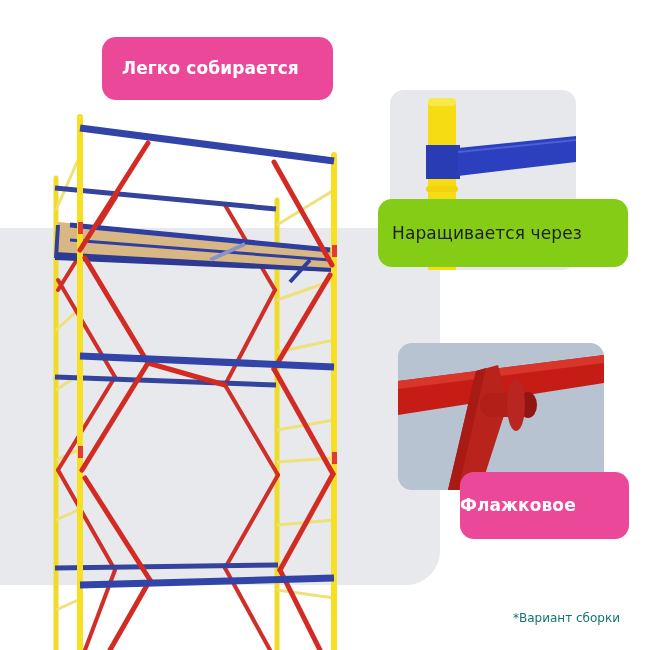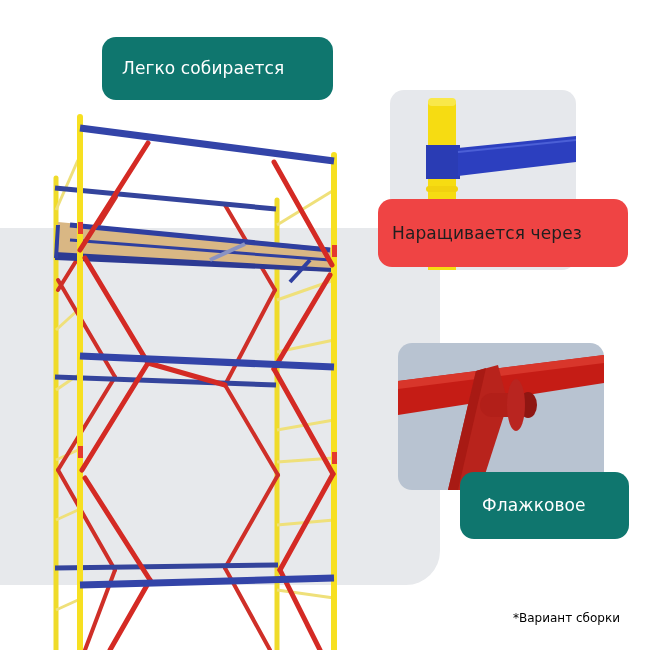--- a/index.html
+++ b/index.html
@@ -11,33 +11,33 @@
     .bg-panel {
       position: absolute; left: 0; top: 228px; width: 440px; height: 357px;
       background: #e7e9ec; border-radius: 0 0 34px 0;
     }
     .scaffold { position: absolute; left: 0; top: 0; width: 650px; height: 650px; }
     .label {
       position: absolute; box-sizing: border-box; border-radius: 14px;
       display: flex; align-items: center;
       font-size: 17px; line-height: 23px; letter-spacing: 0.1px;
     }
-    .label-red { background: #0f766e; color: #ffffff; }
-    .label-yellow { background: #ef4444; color: #1f1f1f; }
+    .label-red { background: #ec4899; color: #ffffff; font-weight: bold; }
+    .label-yellow { background: #84cc16; color: #1f1f1f; }
     .label span { display: block; }
     #label-top { left: 102px; top: 37px; width: 231px; height: 63px; padding-left: 20px; }
     #label-stakan { left: 378px; top: 199px; width: 250px; height: 68px; padding-left: 14px; }
-    #label-flag { left: 460px; top: 472px; width: 169px; height: 67px; padding-left: 22px; }
+    #label-flag { left: 460px; top: 472px; width: 169px; height: 67px; }
     .photo {
       position: absolute; overflow: hidden; border-radius: 14px;
     }
     #photo-stakan { left: 390px; top: 90px; width: 186px; height: 180px; background: #e6e8ec; }
     #photo-flag { left: 398px; top: 343px; width: 206px; height: 147px; background: #b8c3d1; }
     .footnote {
-      position: absolute; right: 30px; top: 611px; font-size: 12px; color: #000000;
+      position: absolute; right: 30px; top: 611px; font-size: 12px; color: #0f766e;
     }
   </style>
 </head>
 <body>
 
 <div class="bg-panel"></div>
 
 <svg class="scaffold" viewBox="0 0 650 650" xmlns="http://www.w3.org/2000/svg">
 
   <g stroke="#efdb2a" stroke-width="5" stroke-linecap="round">

